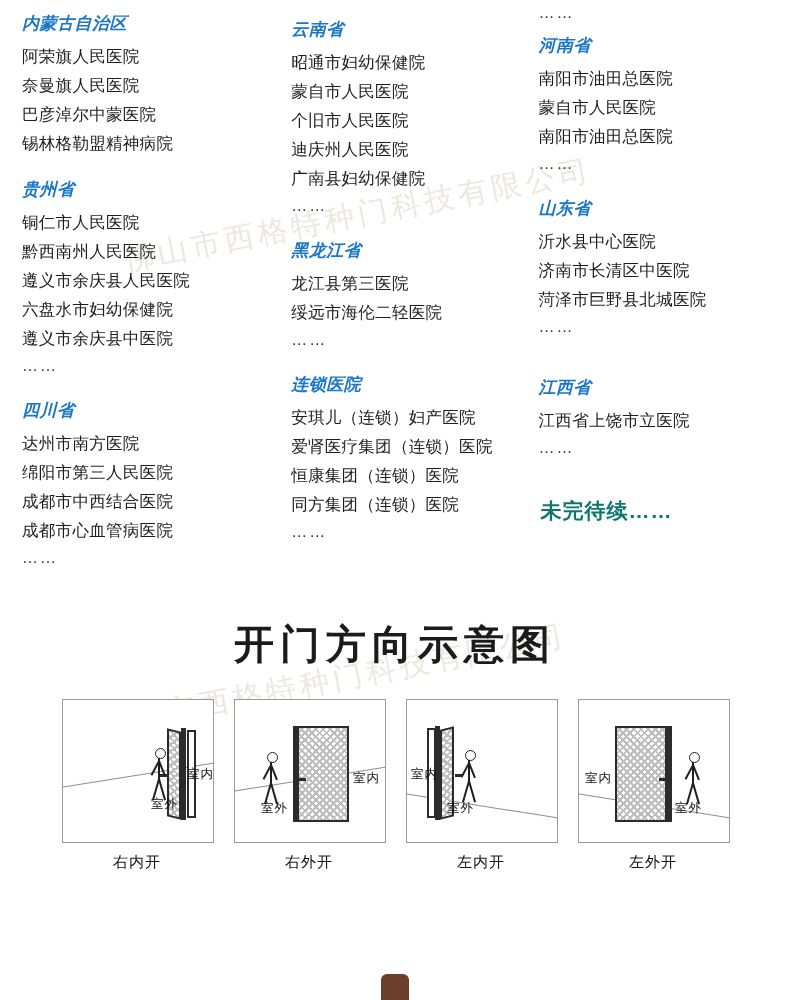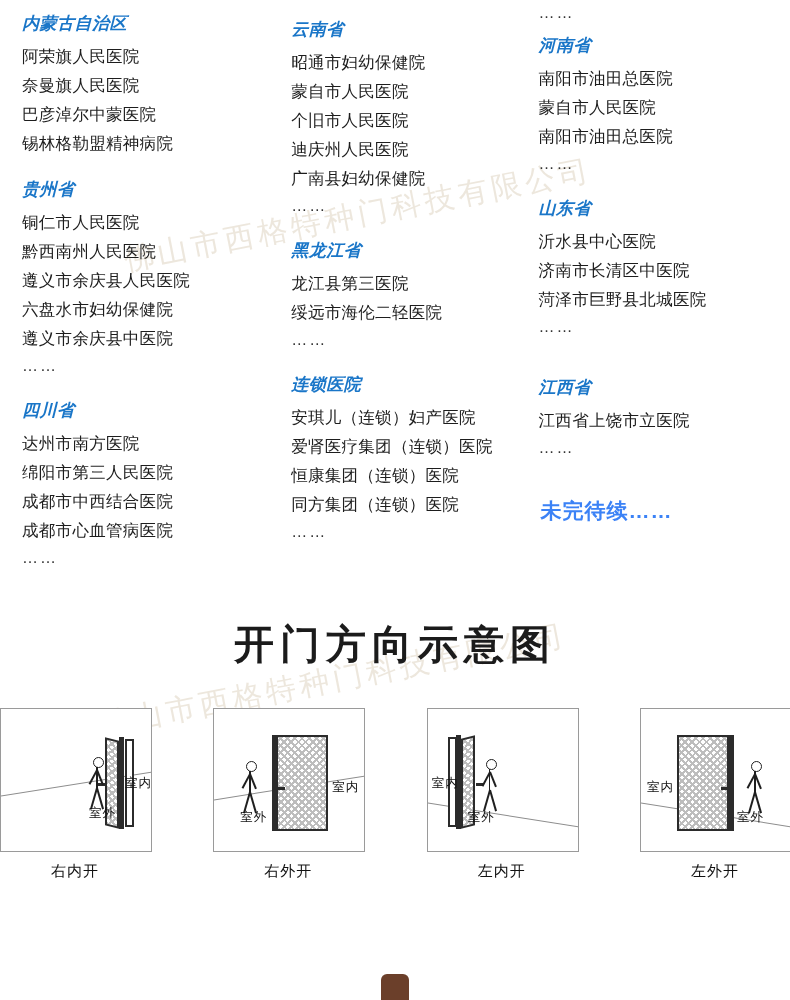--- a/index.html
+++ b/index.html
@@ -77,43 +77,43 @@
   }
   .ellipsis {
     font-size: 16px;
     line-height: 26px;
     color: #333;
     letter-spacing: 2px;
   }
   .to-be-continued {
     font-size: 21px;
     font-weight: bold;
-    color: #3b82f6;
+    color: #0f766e;
     letter-spacing: 1px;
     margin-top: 36px;
     margin-left: 2px;
   }
 
   
   .door-section {
     margin-top: 26px;
     text-align: center;
   }
   .door-title {
     font-size: 40px;
     font-weight: bold;
     color: #1b1b1b;
     letter-spacing: 6px;
     font-family: "Liberation Sans", sans-serif;
   }
   .door-row {
     display: flex;
-    justify-content: space-between;
+    justify-content: center;
     gap: 22px;
-    margin-top: 36px;
+    margin-top: 27px;
   }
   .door-cell {
     width: 150px;
   }
   .door-box {
     width: 150px;
     height: 142px;
     border: 1px solid #9a9a9a;
     background: #ffffff;
     position: relative;

